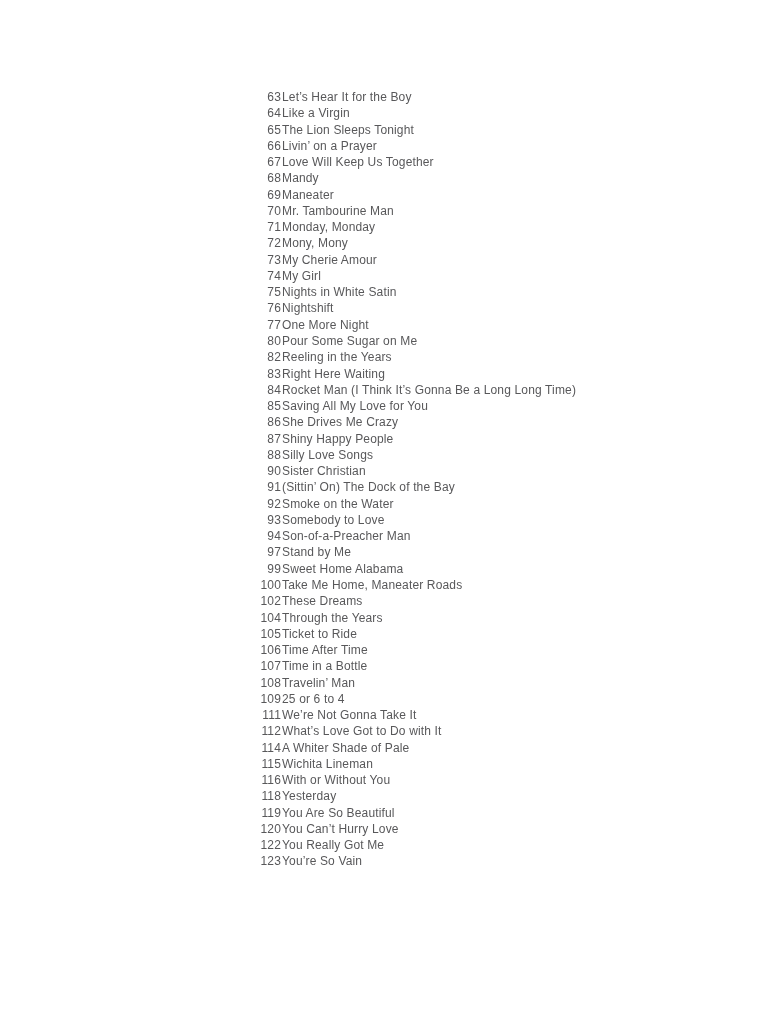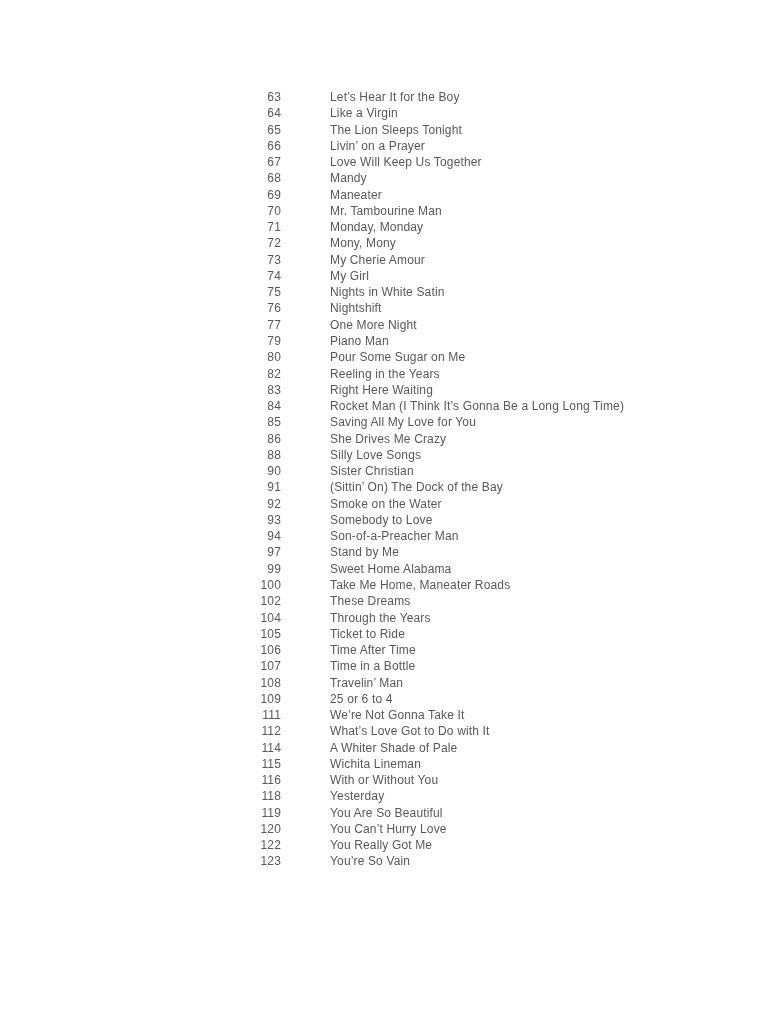--- a/index.html
+++ b/index.html
@@ -25,21 +25,20 @@
     left: 232px;
     font-size: 12px;
     line-height: 16.27px;
     color: #58585a;
     letter-spacing: 0.15px;
   }
   .row {
     display: flex;
     align-items: flex-end;
     white-space: nowrap;
-    gap: 48px;
   }
   .num {
     display: inline-block;
     width: 49px;
     text-align: right;
     flex: 0 0 49px;
   }
   .title {
     margin-left: 1px;
   }
@@ -118,24 +117,20 @@
     <span class="num">76</span>
     <span class="title">Nightshift</span>
   </div>
 
   <div class="row">
     <span class="num">77</span>
     <span class="title">One More Night</span>
   </div>
 
 
-  <div class="row">
-    <span class="num">79</span>
-    <span class="title">Piano Man</span>
-  </div>
 
   <div class="row">
     <span class="num">80</span>
     <span class="title">Pour Some Sugar on Me</span>
   </div>
 
   <div class="row">
     <span class="num">82</span>
     <span class="title">Reeling in the Years</span>
   </div>
@@ -153,20 +148,24 @@
   <div class="row">
     <span class="num">85</span>
     <span class="title">Saving All My Love for You</span>
   </div>
 
   <div class="row">
     <span class="num">86</span>
     <span class="title">She Drives Me Crazy</span>
   </div>
 
+  <div class="row">
+    <span class="num">87</span>
+    <span class="title">Shiny Happy People</span>
+  </div>
 
   <div class="row">
     <span class="num">88</span>
     <span class="title">Silly Love Songs</span>
   </div>
 
   <div class="row">
     <span class="num">90</span>
     <span class="title">Sister Christian</span>
   </div>

